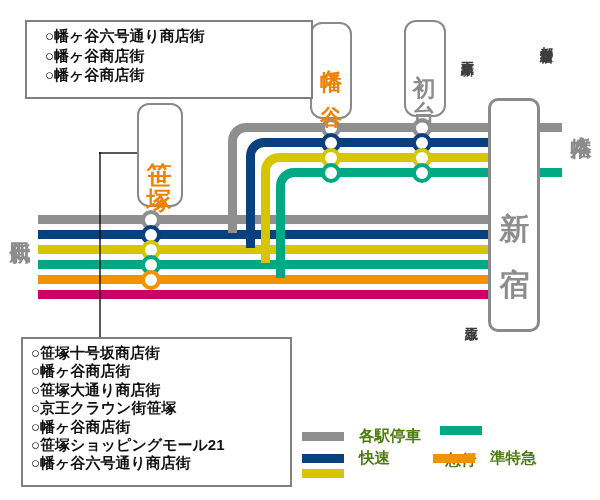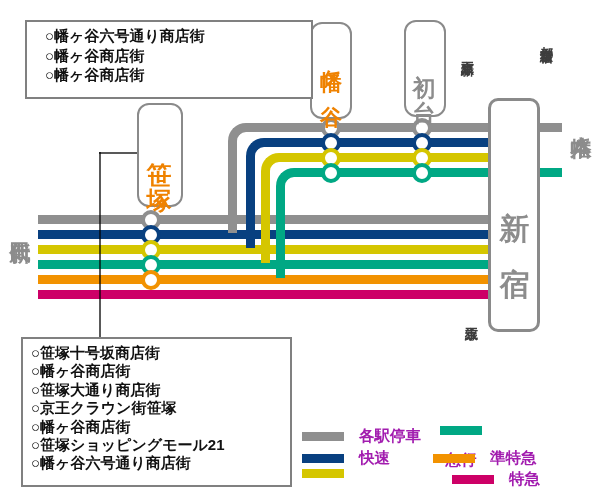--- a/index.html
+++ b/index.html
@@ -45,21 +45,21 @@
               font-size:13px;letter-spacing:1px;color:#3e3e3e;font-weight:600;z-index:7;}
 
   
   .info-box{position:absolute;background:#fff;border:2px solid #808080;z-index:6;
             color:#111;font-size:15px;font-weight:600;}
   .info-box .item{white-space:nowrap;}
 
   
   .legend-item{position:absolute;display:flex;align-items:center;gap:15px;z-index:7;}
   .legend-swatch{width:42px;height:9px;display:inline-block;}
-  .legend-label{font-size:15.5px;font-weight:bold;color:#a21caf;white-space:nowrap;}
+  .legend-label{font-size:15.5px;font-weight:bold;color:#4d7c0f;white-space:nowrap;}
 </style>
 </head>
 <body>
 
 <div class="stage">
 
   <div class="hline col-local" style="left:38px;top:215px;width:450px;"></div>
   <div class="hline col-rapid" style="left:38px;top:230px;width:450px;"></div>
   <div class="hline col-sect" style="left:38px;top:245px;width:450px;"></div>
   <div class="hline col-exp" style="left:38px;top:260px;width:450px;"></div>
@@ -142,18 +142,14 @@
     <span class="legend-swatch" style="background-color: rgb(213, 198, 0);"></span>
   </div>
   <div class="legend-item" style="left:440px;top:426px;flex-direction:column;">
     <span class="legend-swatch" style="background-color: rgb(0, 168, 132);"></span>
     <span class="legend-label">急行</span>
   </div>
   <div class="legend-item" style="left:433px;top:447.5px;">
     <span class="legend-swatch" style="background-color: rgb(242, 146, 0);"></span>
     <span class="legend-label">準特急</span>
   </div>
-  <div class="legend-item" style="left:452px;top:469px;">
-    <span class="legend-swatch" style="background-color: rgb(205, 0, 103);"></span>
-    <span class="legend-label">特急</span>
-  </div>
 
 </div>
 
 </body></html>

